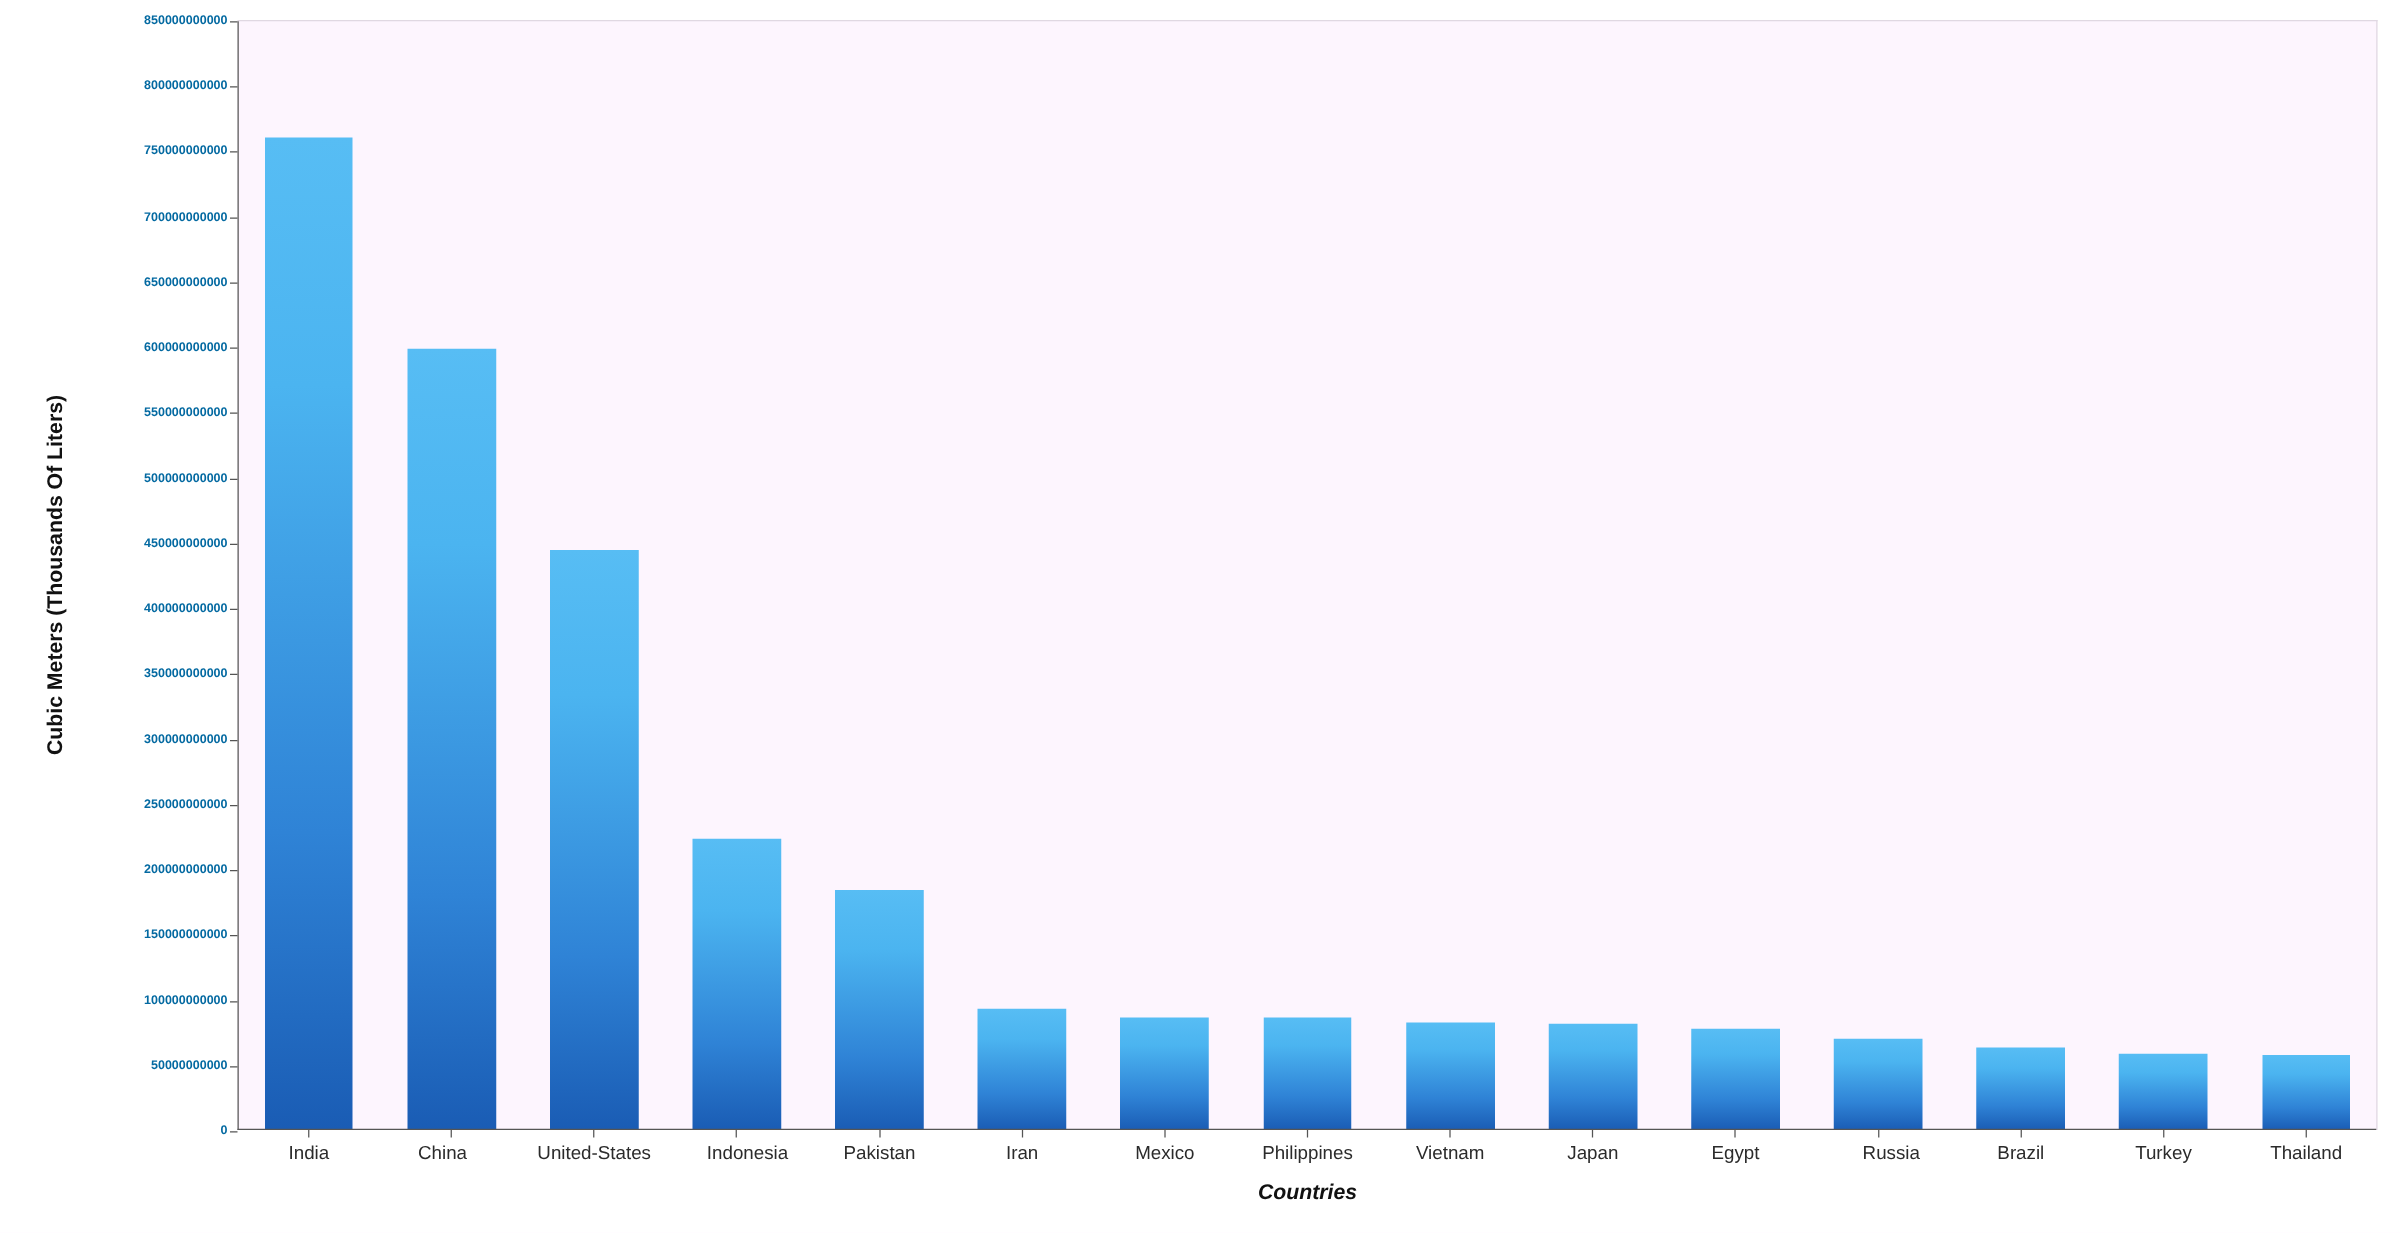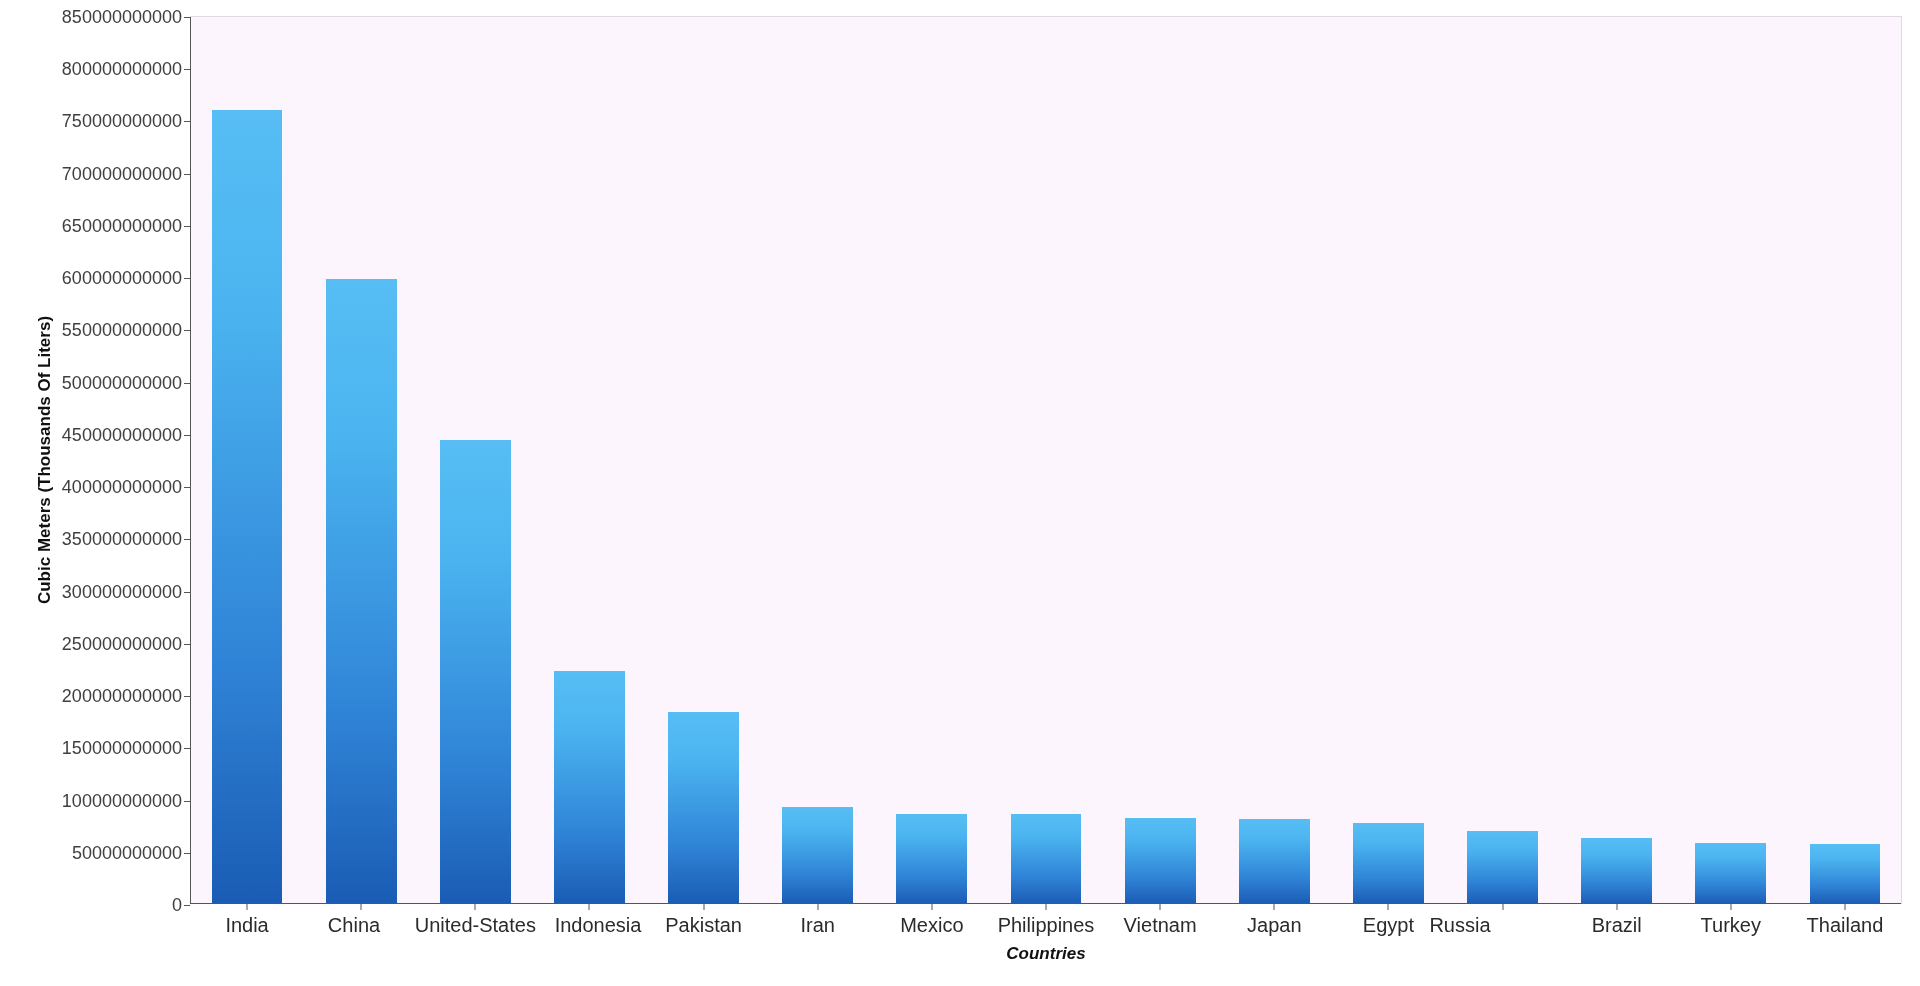--- a/index.html
+++ b/index.html
@@ -16,24 +16,25 @@
     border-right: 1px solid #e0d8e2;
   }
   .axis-line {
     position: absolute;
     background: #555;
   }
   .ytick-label {
     position: absolute;
     right: 100%;
     padding-right: 8px;
-    font-size: 18px;
-    color: #404040;
+    font-size: 10px;
+    color: #0369a1;
     transform: translateY(-50%);
     white-space: nowrap;
+    font-weight: bold;
   }
   .ytick-mark {
     position: absolute;
     right: 100%;
     width: 6px;
     height: 1px;
     background: #555;
   }
   .ylabel {
     position: absolute;
@@ -60,21 +61,21 @@
   }
   .bar {
     position: absolute;
     bottom: 0;
     background: linear-gradient(to bottom, #57bdf4 0%, #4bb4f0 25%, #2f83d6 70%, #1a5cb4 100%);
   }
   .xtick-label {
     position: absolute;
     top: 100%;
     padding-top: 10px;
-    font-size: 20px;
+    font-size: 15px;
     color: #2b2b2b;
     transform: translateX(-50%);
     white-space: nowrap;
     text-align: center;
   }
   .xtick-mark {
     position: absolute;
     top: 100%;
     width: 1px;
     height: 6px;
@@ -157,21 +158,21 @@
       <div class="xtick-label" style="left: 741.867px;">Mexico</div>
       <div class="xtick-mark" style="left: 741.867px;"></div>
       <div class="xtick-label" style="left: 856px;">Philippines</div>
       <div class="xtick-mark" style="left: 856px;"></div>
       <div class="xtick-label" style="left: 970.133px;">Vietnam</div>
       <div class="xtick-mark" style="left: 970.133px;"></div>
       <div class="xtick-label" style="left: 1084.27px;">Japan</div>
       <div class="xtick-mark" style="left: 1084.27px;"></div>
       <div class="xtick-label" style="left: 1198.4px;">Egypt</div>
       <div class="xtick-mark" style="left: 1198.4px;"></div>
-      <div class="xtick-label" style="left: 1270px;">Russia</div>
+      <div class="xtick-label" style="left: 1323px;">Russia</div>
       <div class="xtick-mark" style="left: 1312.53px;"></div>
       <div class="xtick-label" style="left: 1426.67px;">Brazil</div>
       <div class="xtick-mark" style="left: 1426.67px;"></div>
       <div class="xtick-label" style="left: 1540.8px;">Turkey</div>
       <div class="xtick-mark" style="left: 1540.8px;"></div>
       <div class="xtick-label" style="left: 1654.93px;">Thailand</div>
       <div class="xtick-mark" style="left: 1654.93px;"></div>
     </div>
   <div class="ylabel" id="ylabel" style="top: 460px;">Cubic Meters (Thousands Of Liters)</div>
   <div class="xlabel" id="xlabel" style="left: 1046px; top: 944px; font-style: italic;">Countries</div>

